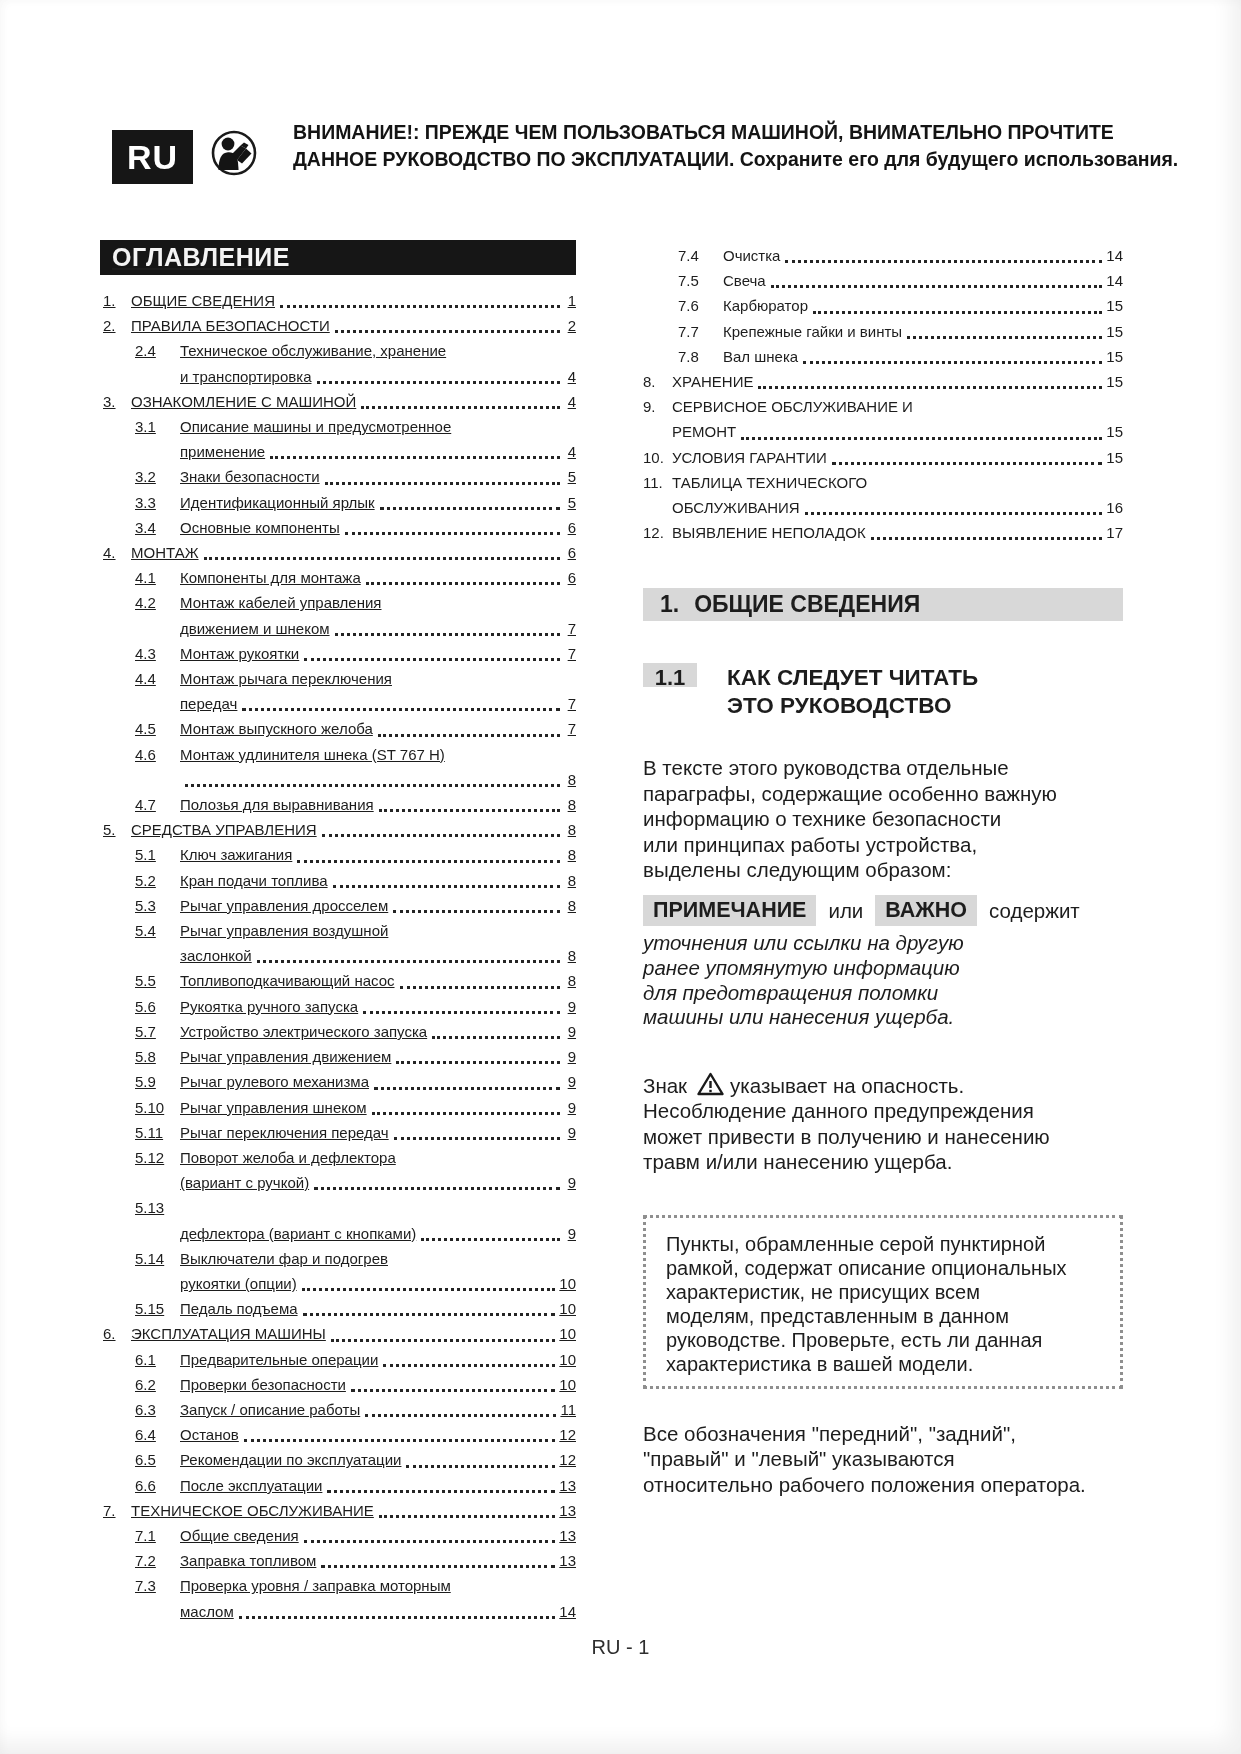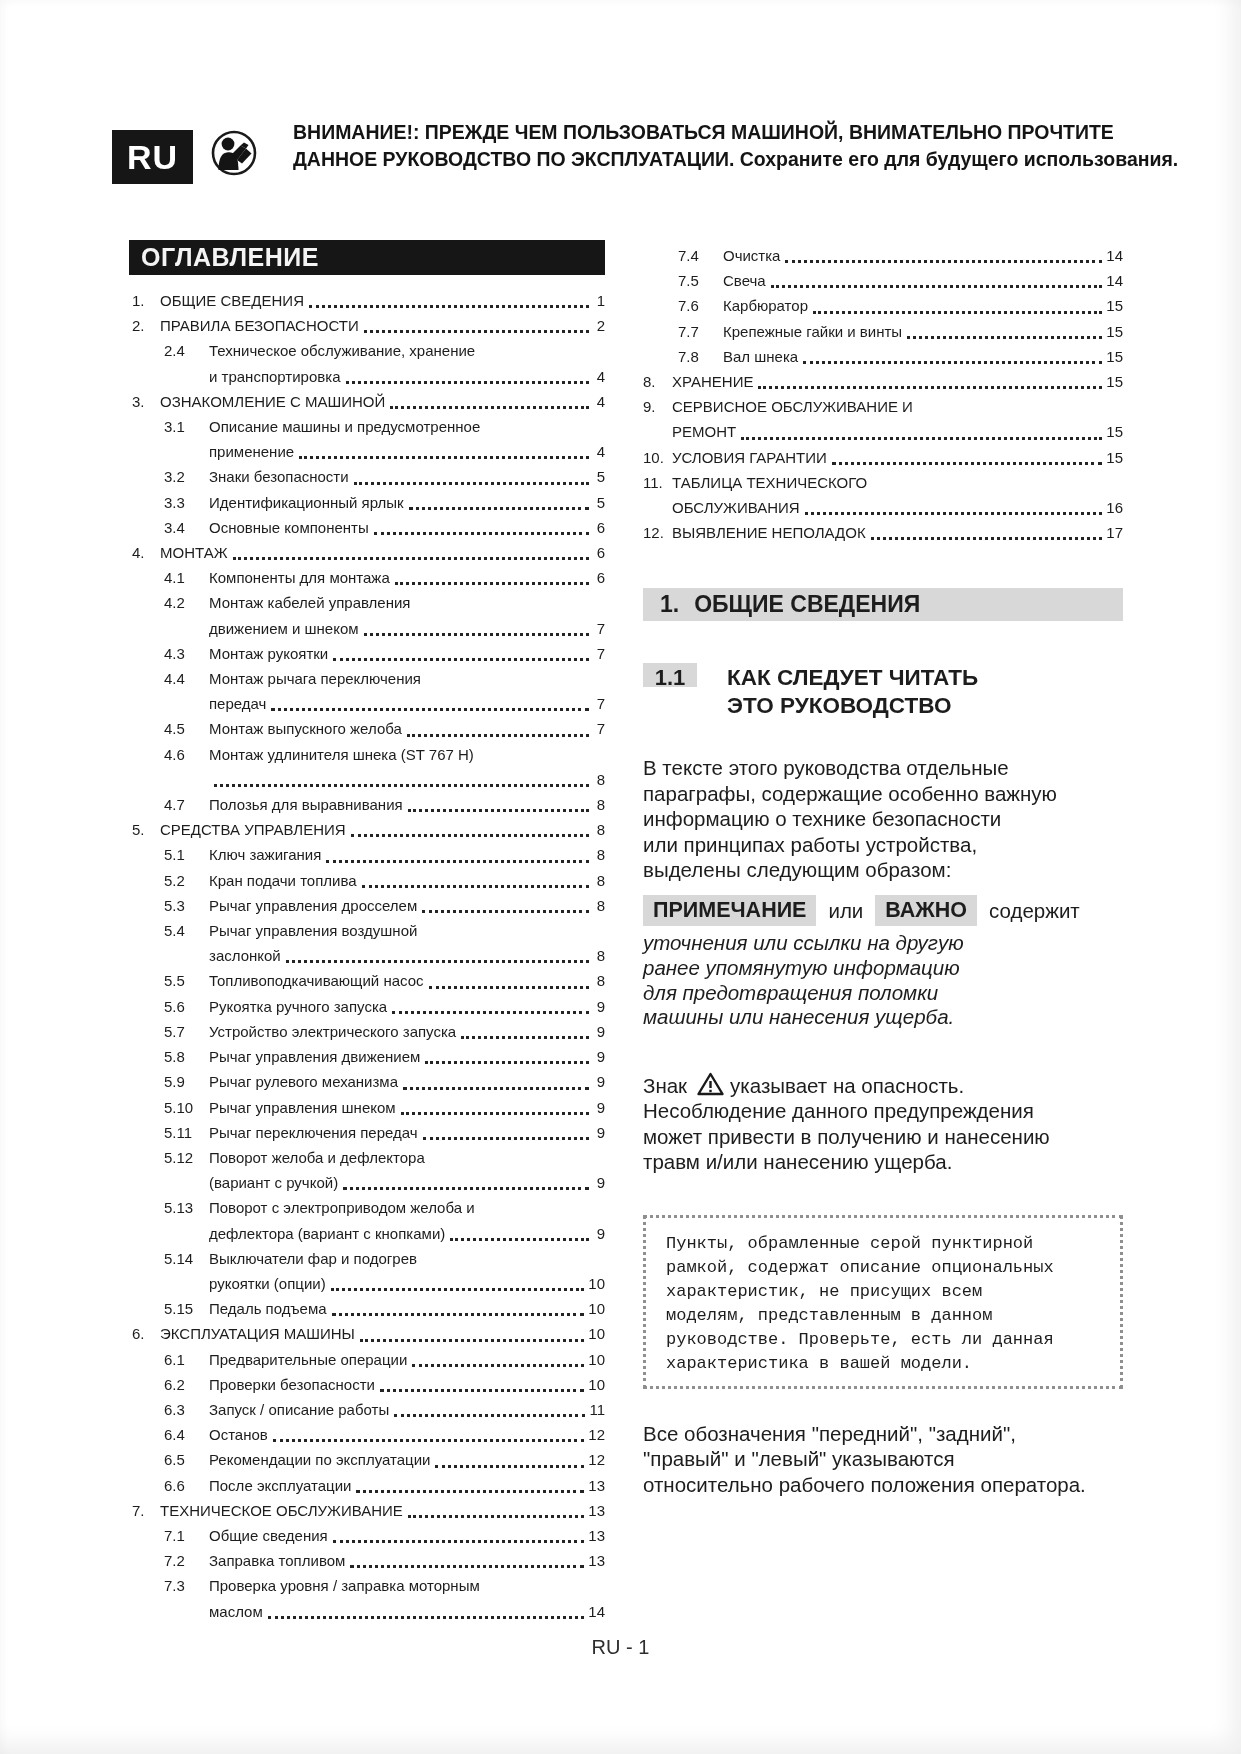--- a/index.html
+++ b/index.html
@@ -25,21 +25,21 @@
   }
   .manual-icon { position: absolute; left: 210px; top: 129px; width: 48px; height: 48px; }
   .hdr-warning {
     position: absolute; left: 293px; top: 118px;
     font-weight: 700; font-size: 20.5px; line-height: 27px;
     white-space: nowrap; color: #141414;
     transform: scaleX(.95); transform-origin: left top;
   }
 
   
-  .col-left  { position: absolute; left: 129px; top: 240px; width: 476px; }
+  .col-left  { position: absolute; left: 100px; top: 240px; width: 476px; text-decoration: underline; }
   .col-right { position: absolute; left: 643px; top: 243px; width: 480px; }
 
   .toc-title-bar {
     background: #161616; color: #f4f4f4;
     font-weight: 700; font-size: 25px;
     height: 35px; line-height: 35px;
     padding-left: 12px; box-sizing: border-box;
     margin-bottom: 13px;
     letter-spacing: .5px;
   }
@@ -99,21 +99,21 @@
   .warn { margin-top: 17px; }
   .warn-line { display: inline-flex; align-items: center; }
   .warn-line .tri { margin: 0 6px 2px 10px; }
   .warn-rest { display: block; white-space: pre-line; }
 
   .opt-box {
     margin-top: 15px;
     border: 3.5px dotted #8f8f8f;
     padding: 14px 12px 10px 20px;
     box-sizing: border-box; width: 100%;
-    font-size: 17px; line-height: 24px; white-space: pre-line; font-family: Liberation Mono, monospace;
+    font-size: 20px; line-height: 24px; white-space: pre-line;
   }
 
   .last-para { margin-top: 32px; }
 
   .page-footer {
     position: absolute; left: 0; top: 1636px; width: 100%;
     text-align: center; font-size: 20px; color: #2e2e2e;
   }
 </style>
 </head>
@@ -337,21 +337,20 @@
           <span class="toc-text">Поворот желоба и дефлектора</span>
         </div>
         <div class="toc-row cs">
           <span class="toc-num"></span>
           <span class="toc-text">(вариант с ручкой)</span>
           <span class="leader"></span>
           <span class="toc-page">9</span>
         </div>
         <div class="toc-row s">
           <span class="toc-num">5.13</span>
-          <span class="toc-text">Поворот с электроприводом желоба и</span>
         </div>
         <div class="toc-row cs">
           <span class="toc-num"></span>
           <span class="toc-text">дефлектора (вариант с кнопками)</span>
           <span class="leader"></span>
           <span class="toc-page">9</span>
         </div>
         <div class="toc-row s">
           <span class="toc-num">5.14</span>
           <span class="toc-text">Выключатели фар и подогрев</span>

